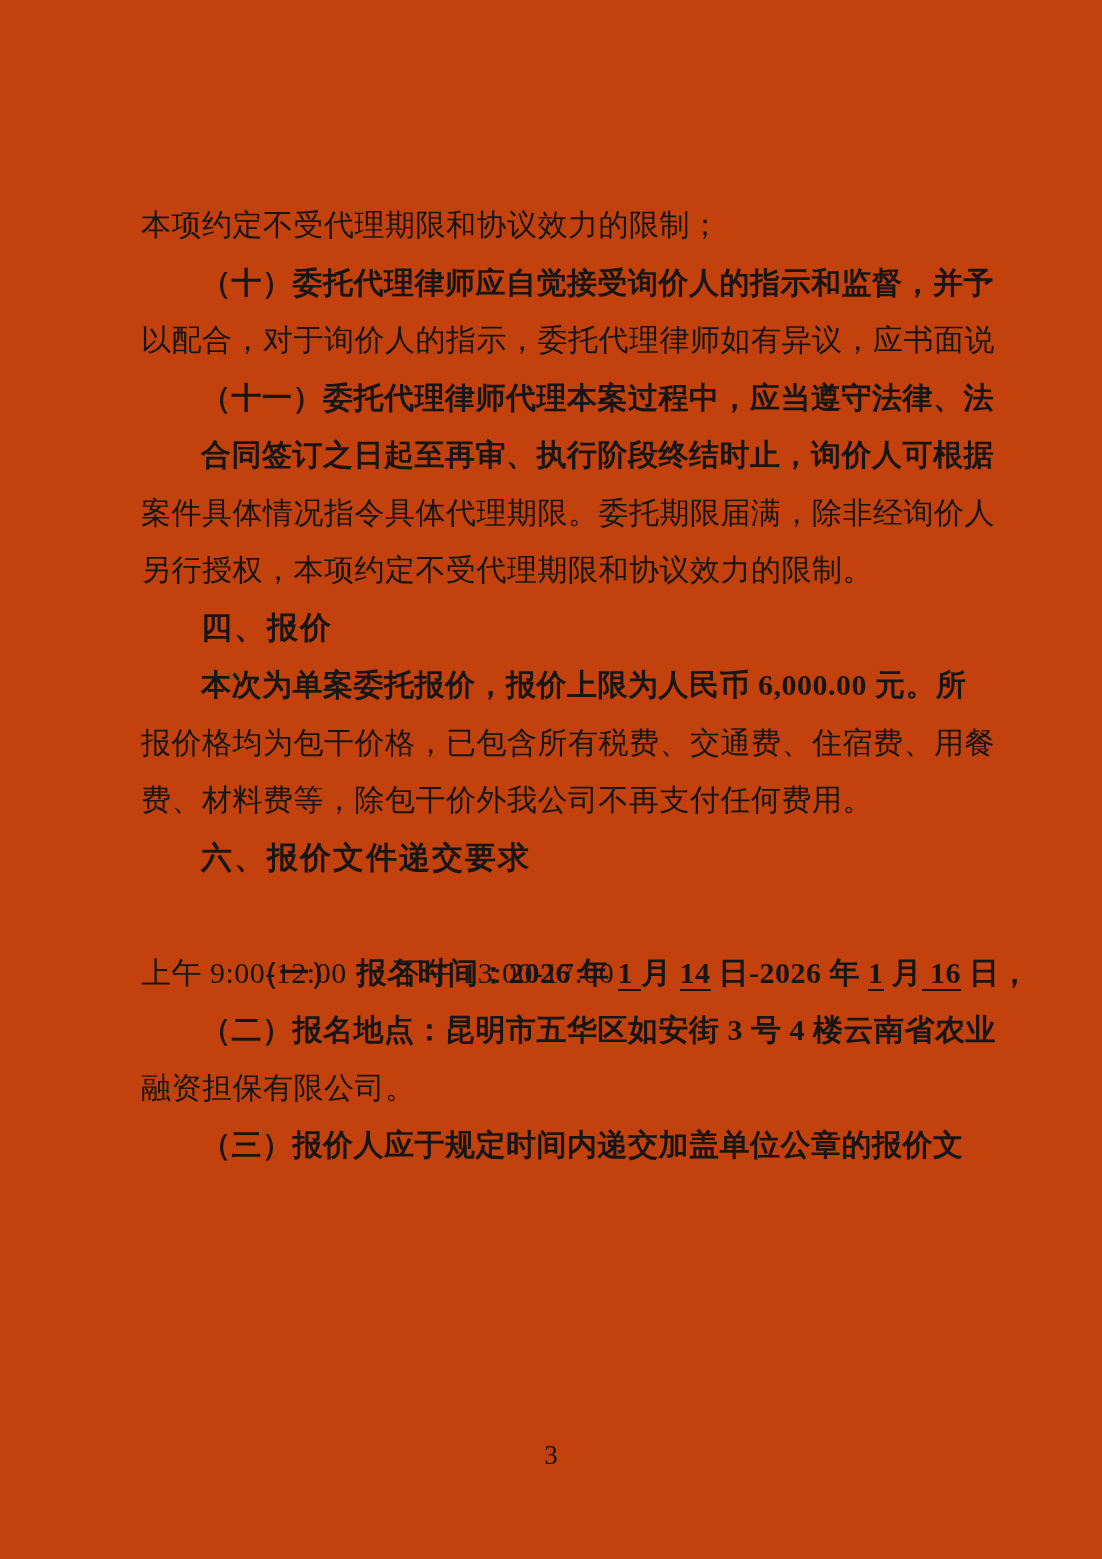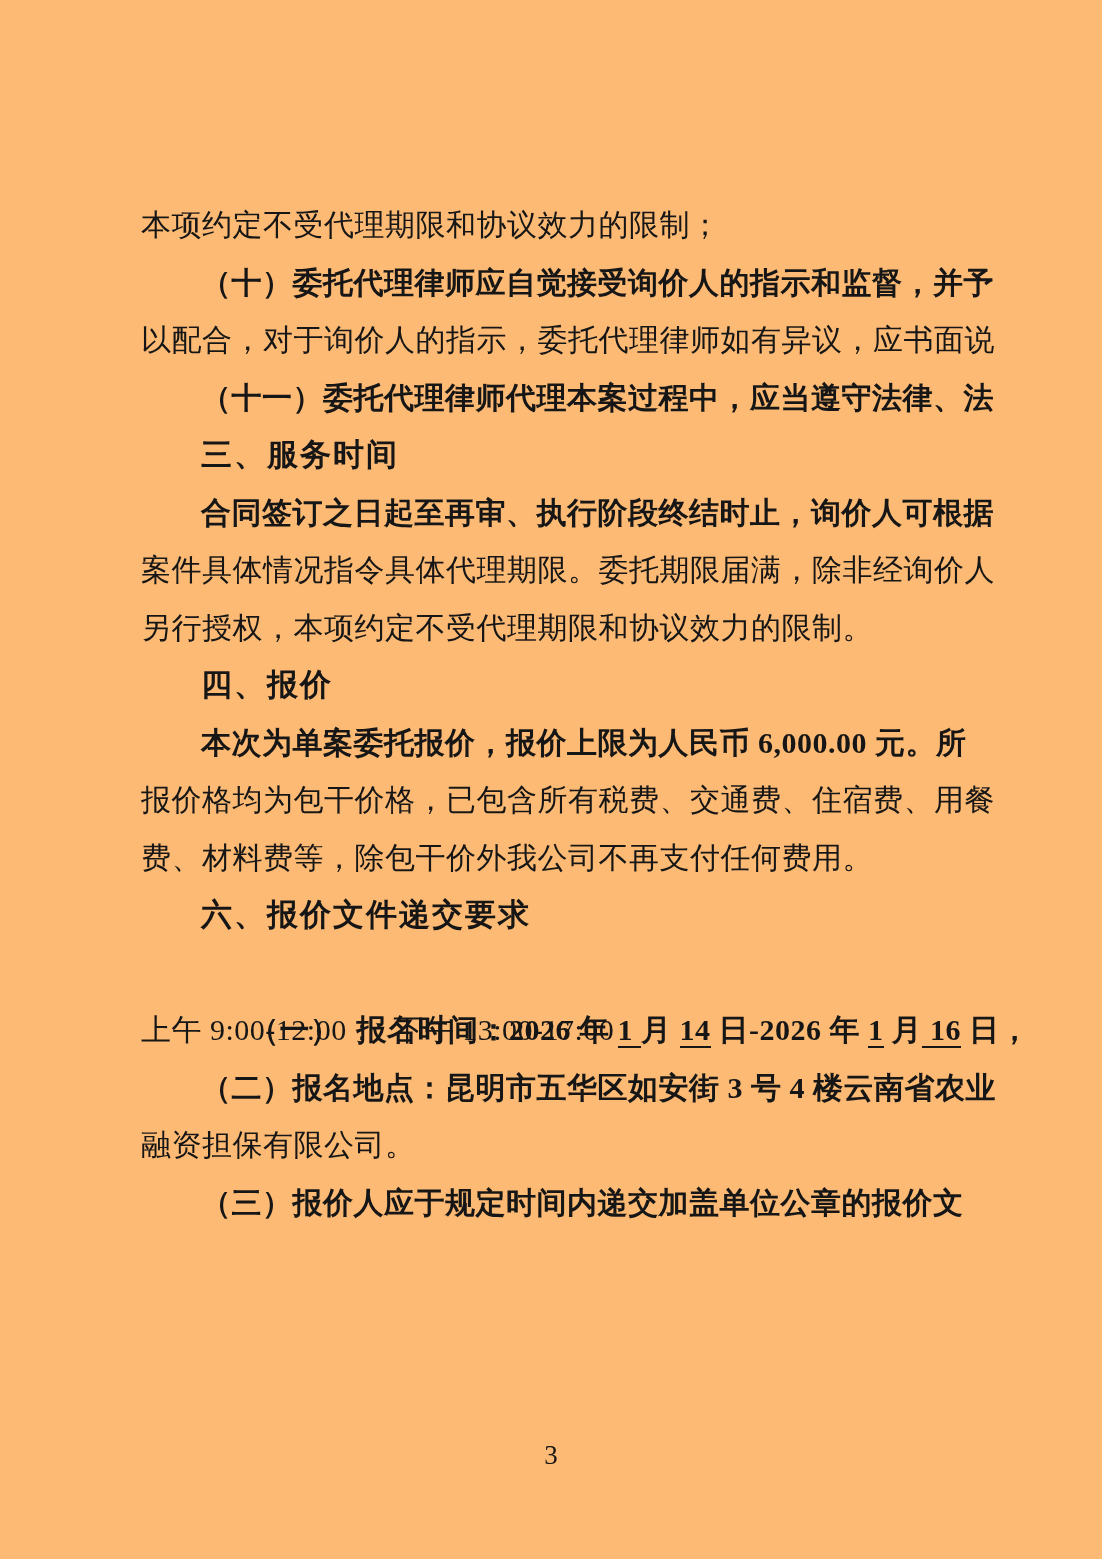--- a/index.html
+++ b/index.html
@@ -1,21 +1,21 @@
 <!DOCTYPE html>
 <html><head>
 <meta charset="utf-8">
 <style>
   * { margin: 0; padding: 0; box-sizing: border-box; }
   html, body { background: #e9e9e9; }
   .page {
     position: relative;
     width: 1102px;
     height: 1559px;
-    background: #fdba74;
+    background: #c2410c;
     color: #161616;
     font-family: "Liberation Serif", "DejaVu Serif", serif;
     overflow: hidden;
   }
   .doc {
     position: absolute;
     left: 141px;
     top: 196px;
     width: 836px;
   }
@@ -50,21 +50,20 @@
 <body>
 
 <div class="page">
   <div class="doc">
 
     <div class="line">本项约定不受代理期限和协议效力的限制；</div>
     <div class="line indent">（十）委托代理律师应自觉接受询价人的指示和监督，并予</div>
     <div class="line">以配合，对于询价人的指示，委托代理律师如有异议，应书面说</div>
     <div class="line indent">（十一）委托代理律师代理本案过程中，应当遵守法律、法</div>
 
-    <div class="line indent heading">三、服务时间</div>
 
     <div class="line indent">合同签订之日起至再审、执行阶段终结时止，询价人可根据</div>
     <div class="line">案件具体情况指令具体代理期限。委托期限届满，除非经询价人</div>
     <div class="line">另行授权，本项约定不受代理期限和协议效力的限制。</div>
 
     <div class="line indent heading">四、报价</div>
 
     <div class="line indent">本次为单案委托报价，报价上限为人民币 6,000.00 元。所</div>
     <div class="line">报价格均为包干价格，已包含所有税费、交通费、住宿费、用餐</div>
     <div class="line">费、材料费等，除包干价外我公司不再支付任何费用。</div>

